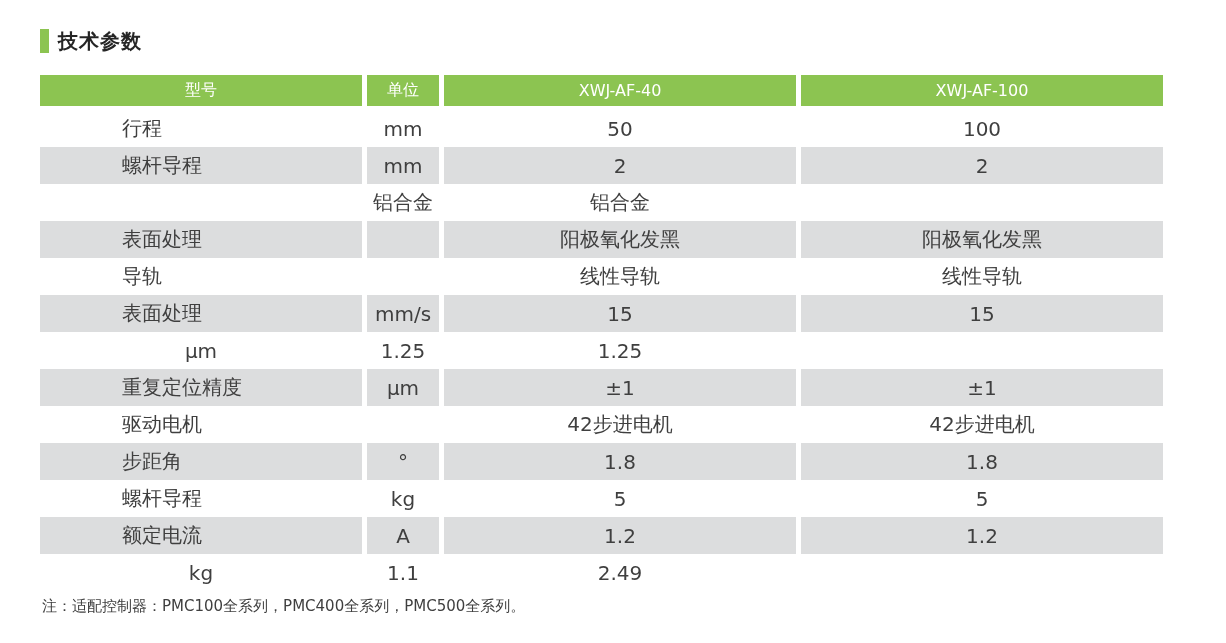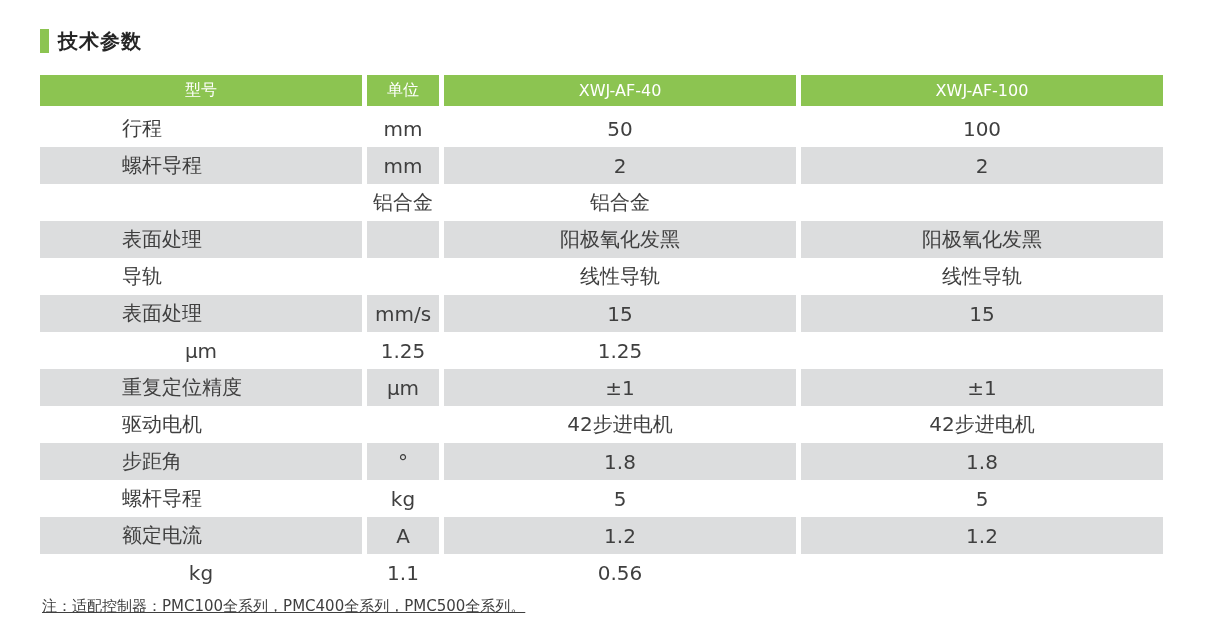--- a/index.html
+++ b/index.html
@@ -33,21 +33,21 @@
   .th{
     background:var(--green);color:#ffffff;font-size:16px;
     display:flex;align-items:center;justify-content:center;
   }
   .trow{height:37px;font-size:20px;}
   .td{display:flex;align-items:center;justify-content:center;background:transparent;}
   .trow.gray .td{background:var(--row-gray);}
   .td.label{justify-content:flex-start;padding-left:82px;}
 
   
-  .note{margin:6px 0 0 2px;font-size:15px;color:var(--text);text-decoration:underline;}
+  .note{margin:6px 0 0 2px;font-size:15px;color:var(--text);}
 </style>
 </head>
 <body>
 
 <div class="page">
 
   <div class="section-title">
     <span class="title-bar"></span>
     <h1 class="page-title">技术参数</h1>
   </div>
@@ -126,20 +126,20 @@
         </div>
         <div class="trow gray">
           <div class="td label">额定电流</div>
           <div class="td">A</div>
           <div class="td">1.2</div>
           <div class="td">1.2</div>
         </div>
         <div class="trow">
           <div class="td">kg</div>
           <div class="td">1.1</div>
-          <div class="td">0.56</div>
+          <div class="td">2.49</div>
         </div>
       </div>
   </div>
 
   <div class="note">注：适配控制器：PMC100全系列，PMC400全系列，PMC500全系列。</div>
 
 </div>
 
 </body></html>

